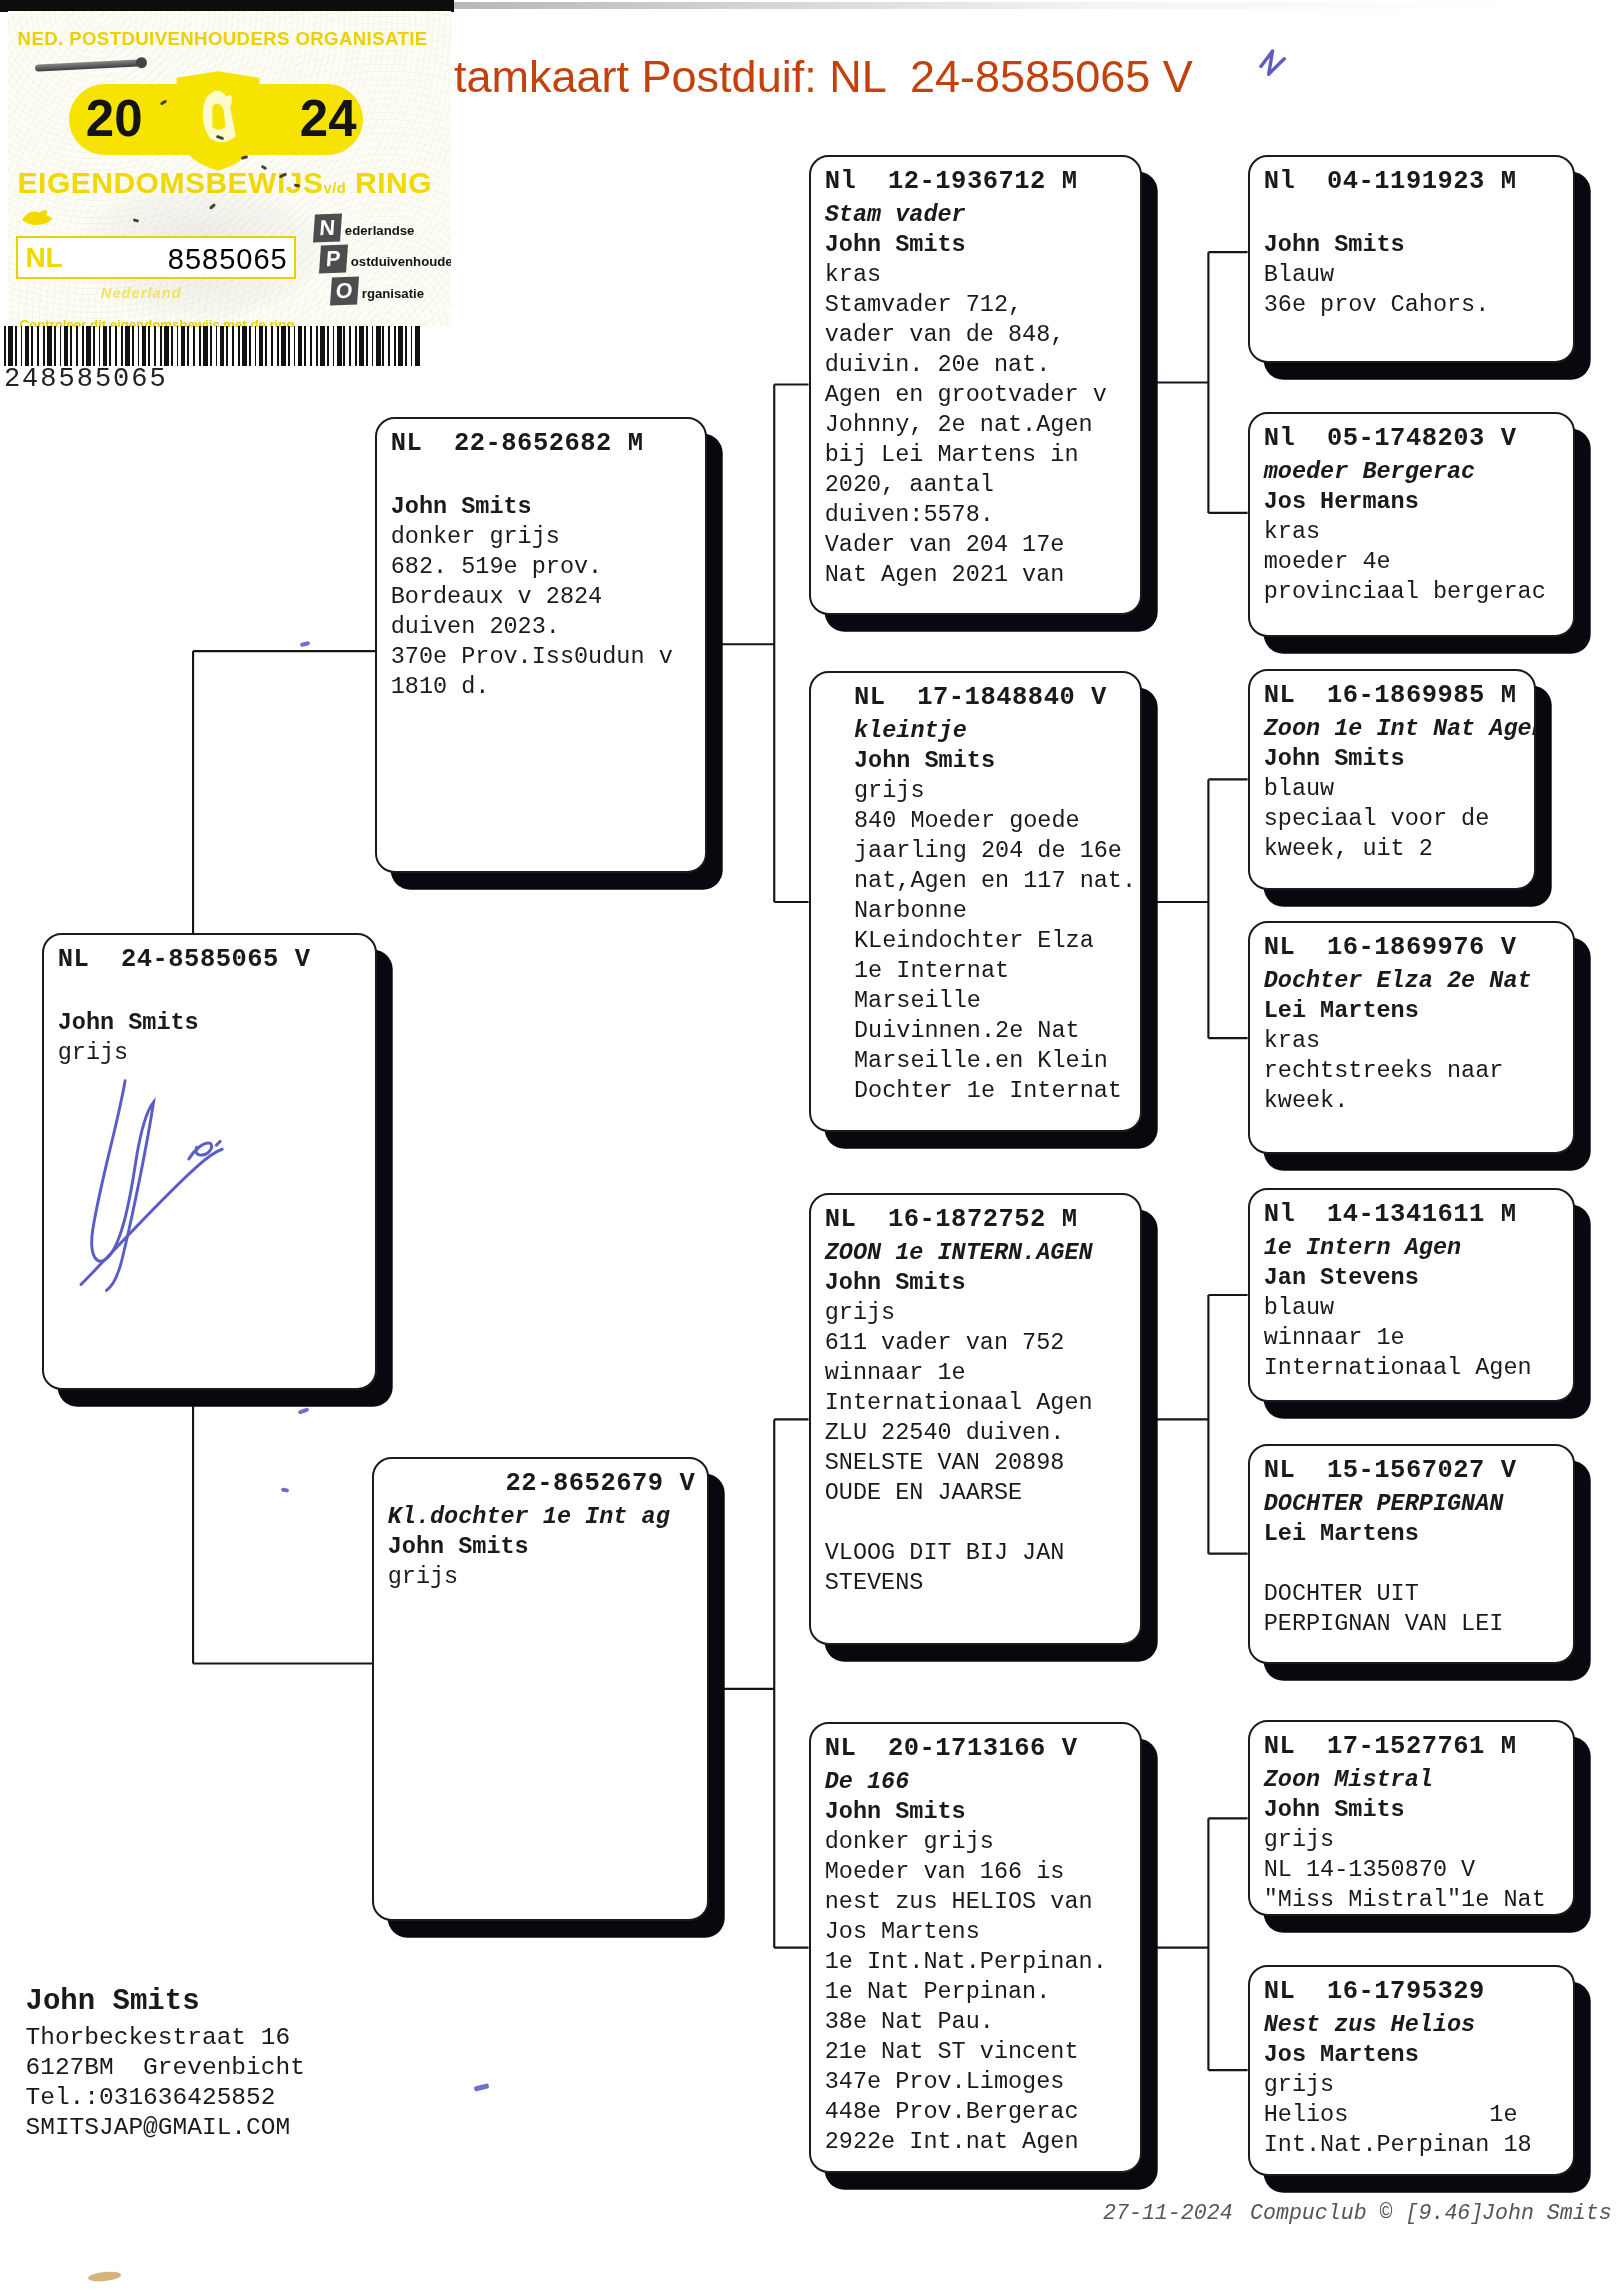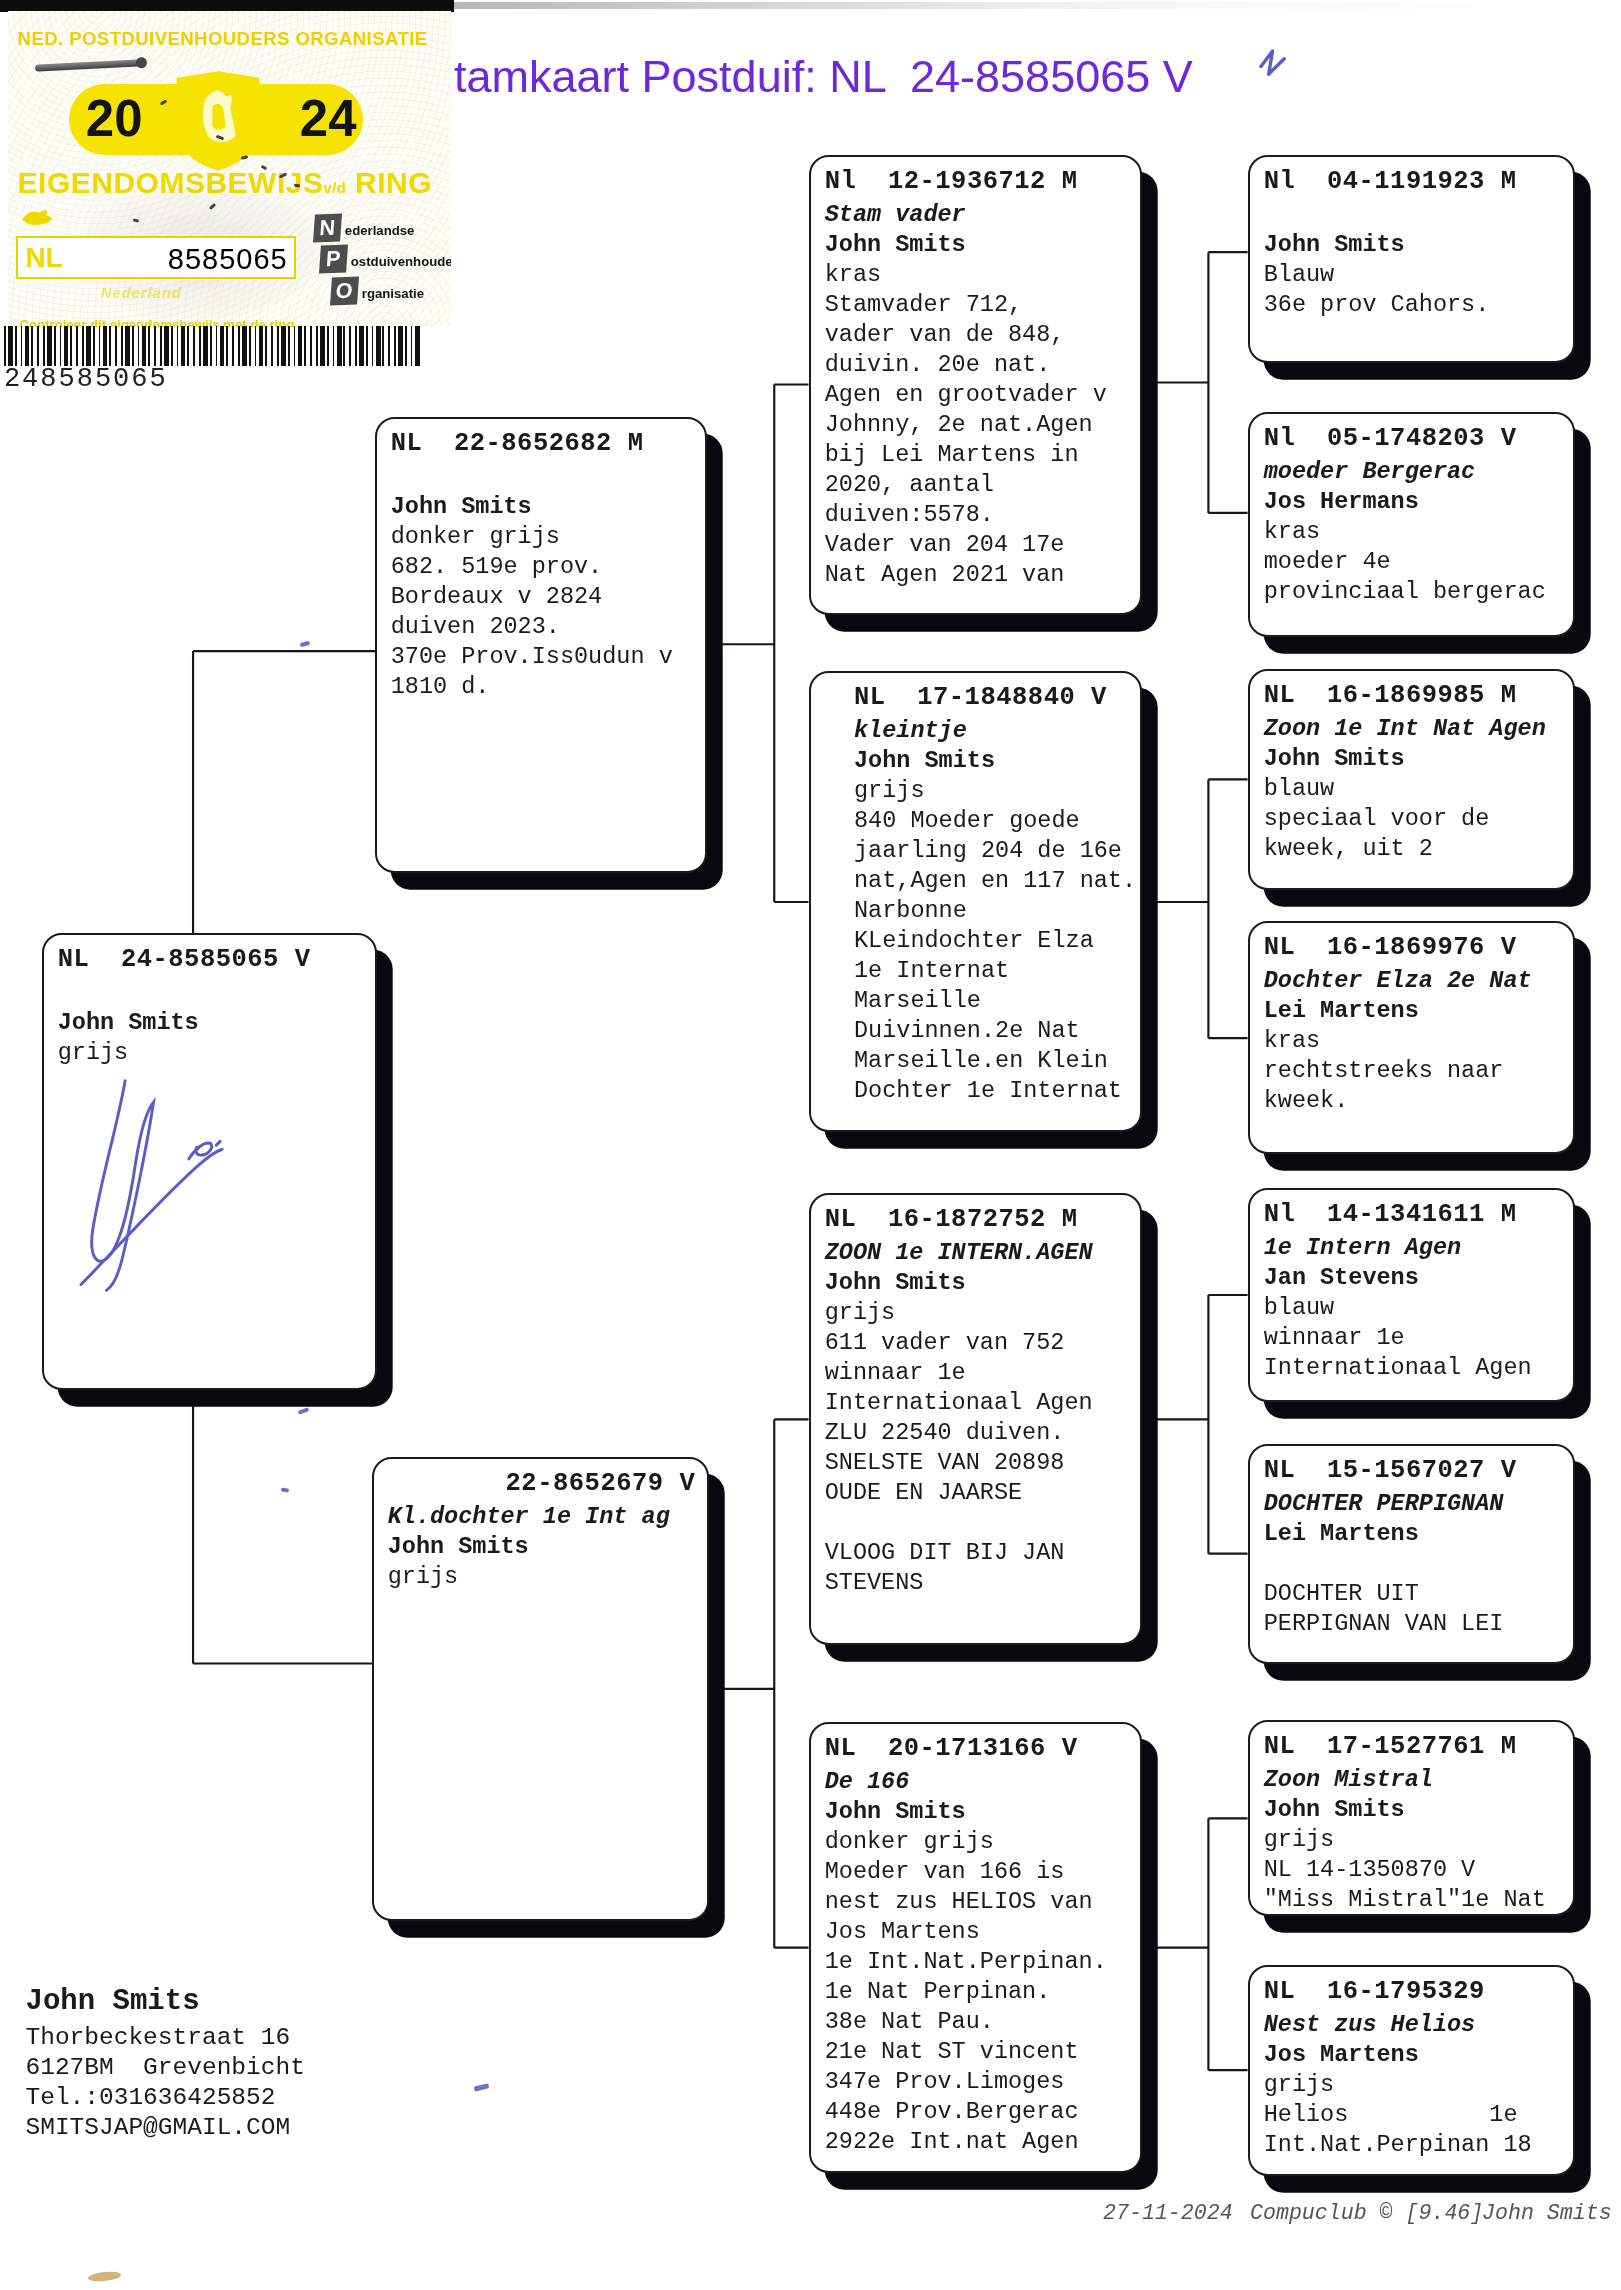--- a/index.html
+++ b/index.html
@@ -28,21 +28,21 @@
   .pbox .bname{font-weight:bold;font-style:italic;white-space:pre;min-height:30px;}
   .pbox .fancier{font-weight:bold;white-space:pre;min-height:30px;}
   .pbox .ln{white-space:pre;min-height:30px;}
   .pbox.center-ring .ring{text-align:right;}
   
   .connectors{position:absolute;left:0;top:0;}
   
   .doc-title{
     position:absolute;left:454px;top:51px;
     font-family:"Liberation Sans","DejaVu Sans",sans-serif;
-    font-size:45px;color:#6d28d9;white-space:pre;
+    font-size:45px;color:#c2410c;white-space:pre;
   }
   
   .topstrip{position:absolute;left:0;top:0;width:454px;height:11.8px;background:#0d0d0d;}
   .topstrip-fade{position:absolute;left:454px;top:2px;width:1078px;height:6.9px;
     background:linear-gradient(90deg,rgba(50,50,50,.35),rgba(120,120,120,.08) 60%,transparent);}
   .sticker{
     position:absolute;left:7.8px;top:10.8px;width:443px;height:316px;
     background-color:#fdfdf5;
     background-image:
       repeating-radial-gradient(circle at 20% 0%, rgba(110,110,110,.05) 0 1px, transparent 1px 5.9px),
@@ -369,21 +369,21 @@
   <div class="ring">Nl  05-1748203 V</div>
   <div class="bname">moeder Bergerac</div>
   <div class="fancier">Jos Hermans</div>
   <div>
       <div class="ln">kras</div>
       <div class="ln">moeder 4e</div>
       <div class="ln">provinciaal bergerac</div>
     </div>
 </div>
 
-<div class="pbox" style="left:1248px;top:669px;width:327px;height:221px;">
+<div class="pbox" style="left:1248px;top:669px;width:288px;height:221px;">
   <div class="ring">NL  16-1869985 M</div>
   <div class="bname">Zoon 1e Int Nat Agen</div>
   <div class="fancier">John Smits</div>
   <div>
       <div class="ln">blauw</div>
       <div class="ln">speciaal voor de</div>
       <div class="ln">kweek, uit 2</div>
     </div>
 </div>
 

